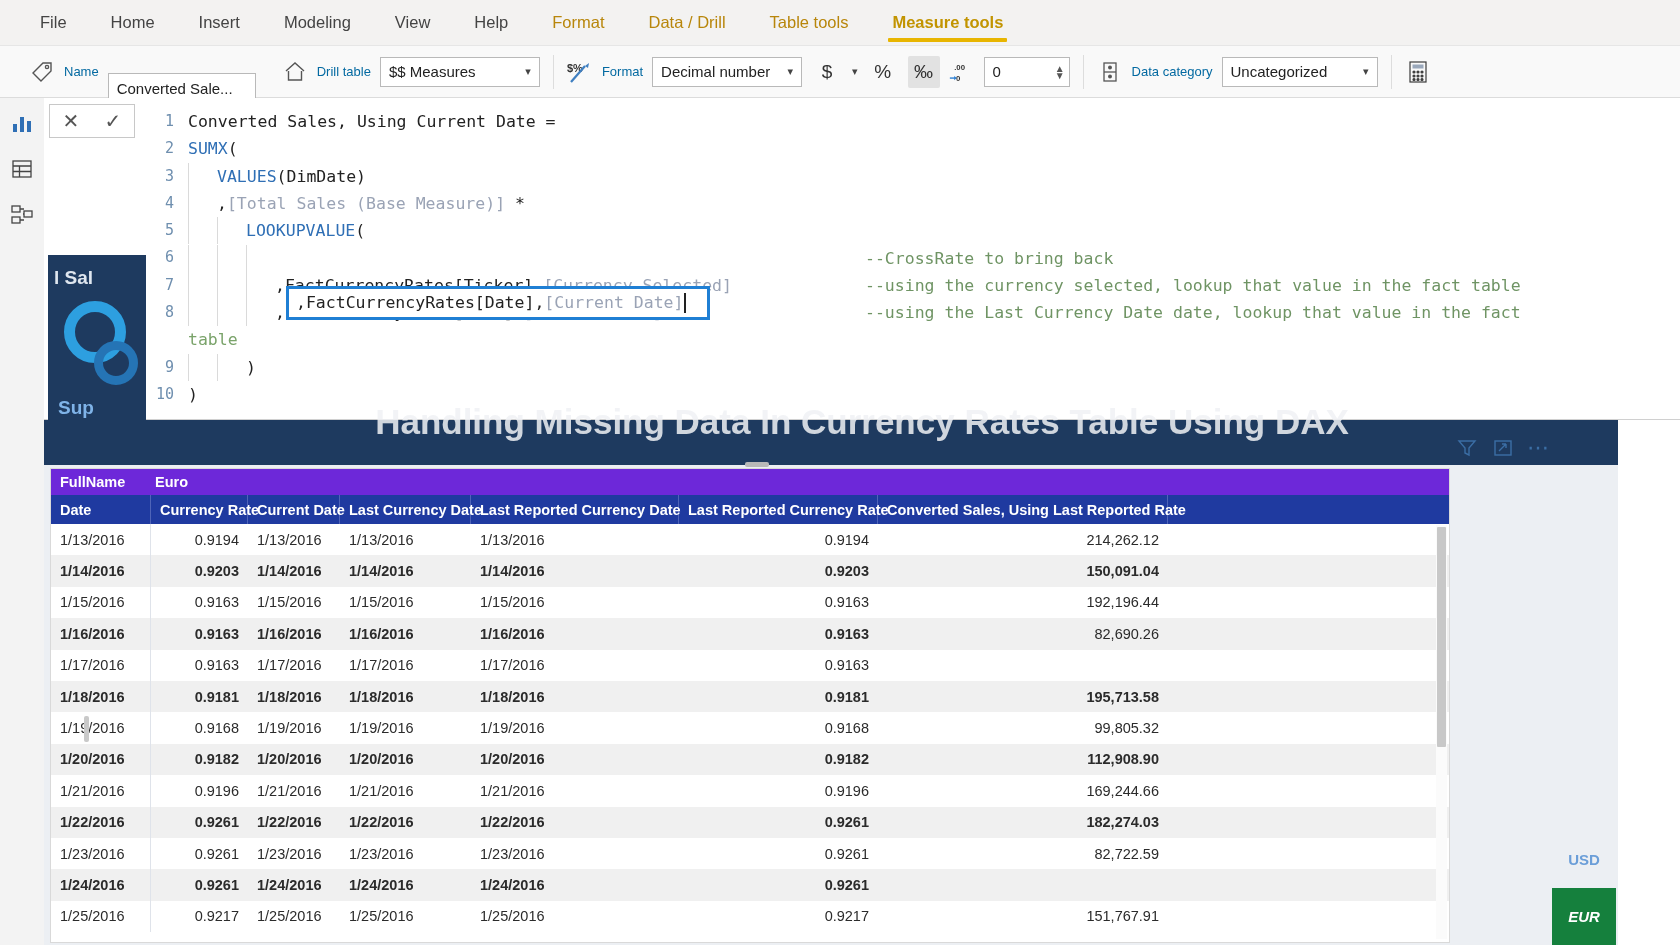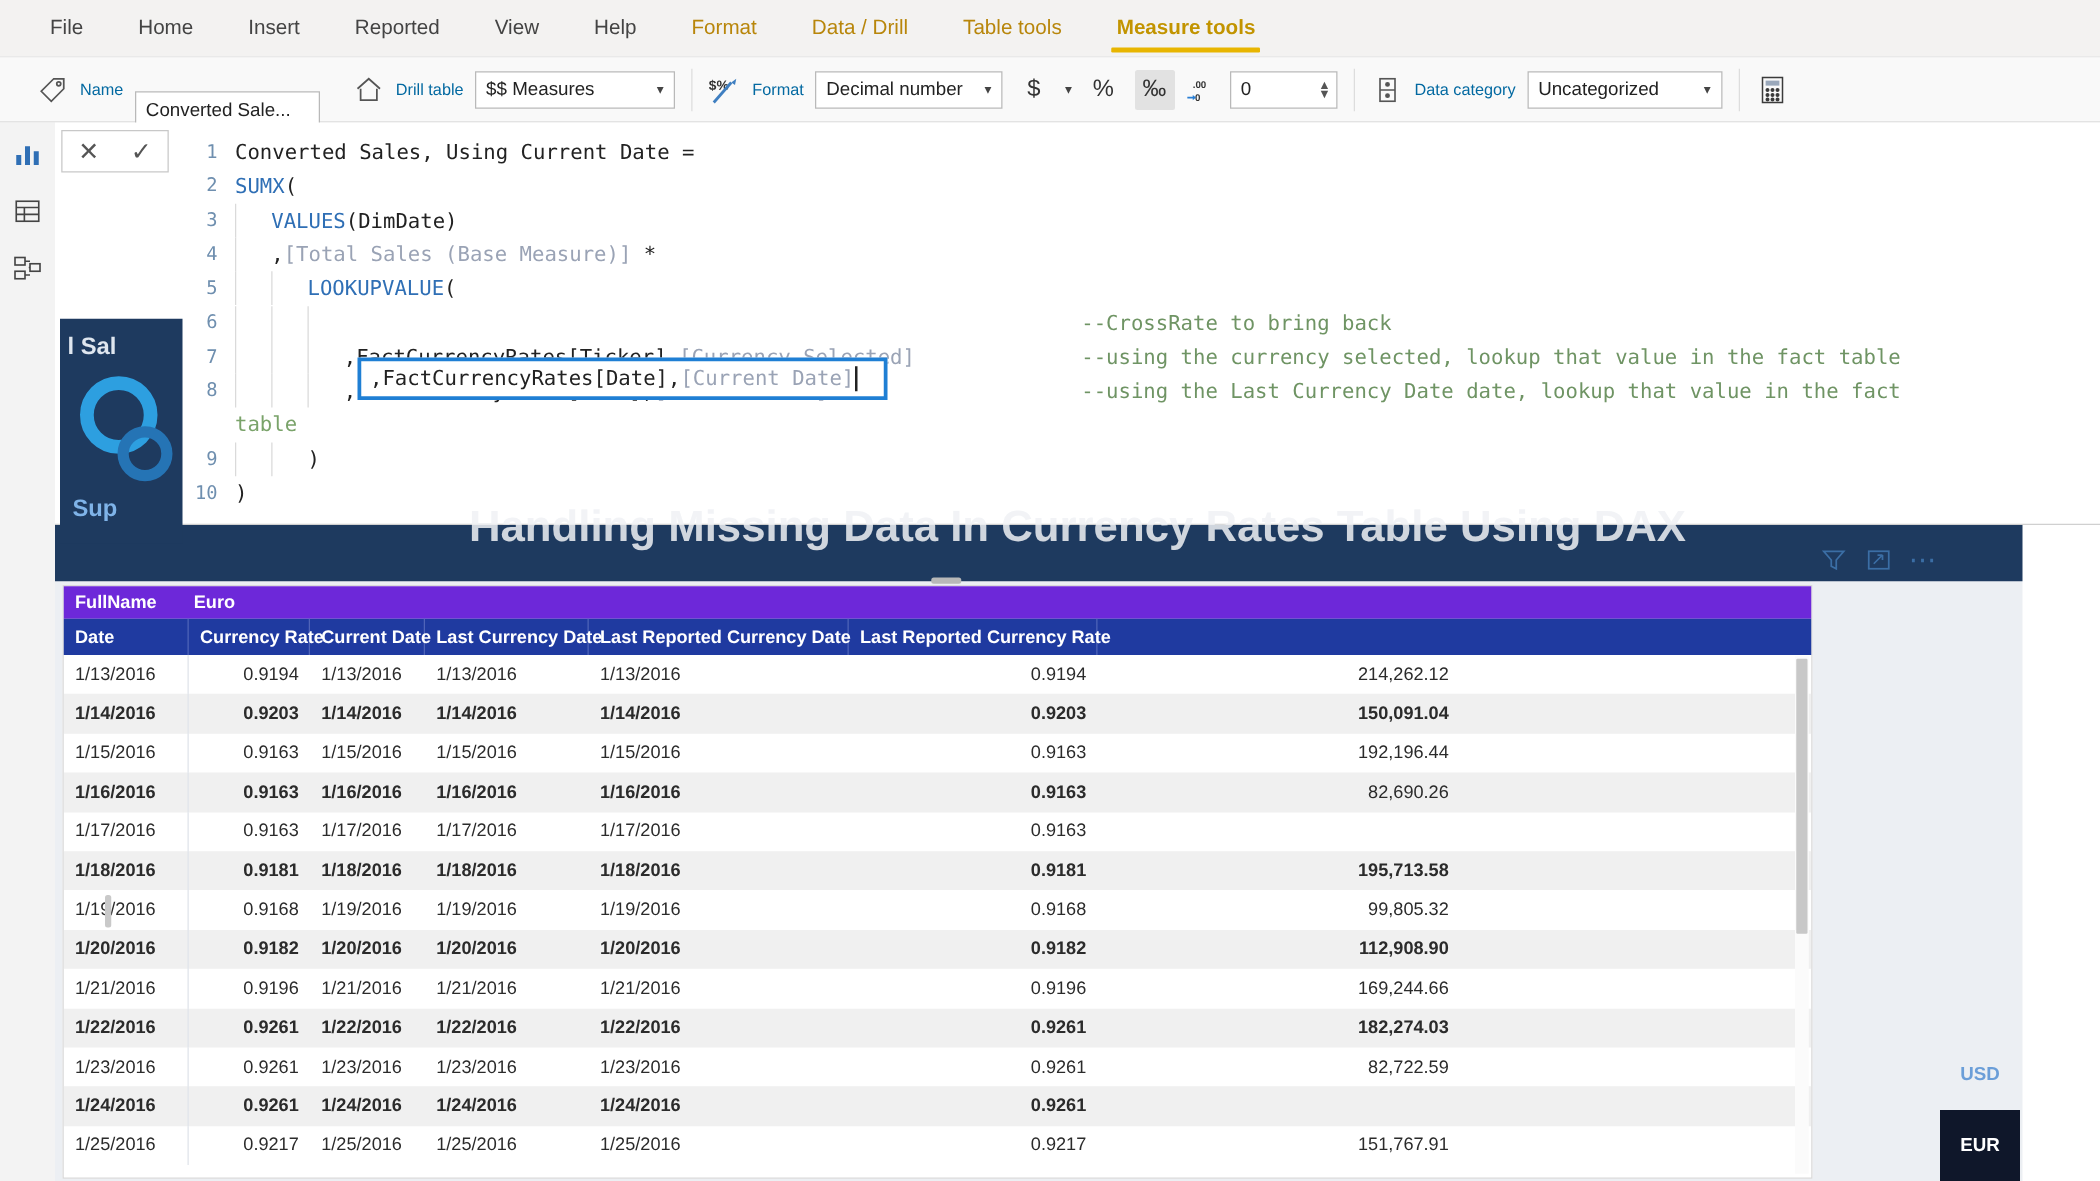--- a/index.html
+++ b/index.html
@@ -189,33 +189,33 @@
     position:absolute; left: 40px; top: 296px; width: 5px; height: 26px; background:#c9c9c9; border-radius:2px;
   }
 
   
   .cur-btns { position: absolute; right: 64px; bottom: 0px; width: 64px; }
   .cur-btn {
     width: 64px; height: 57px; display:flex; align-items:center; justify-content:center;
     font-size: 15px; font-weight: 600;
   }
   .cur-usd { background: #eceff3; color: #6b9ed8; }
-  .cur-eur { background: #0f172a; color: #ffffff; }
+  .cur-eur { background: #15803d; color: #ffffff; font-style: italic; }
   .right-edge { position:absolute; right:0; top:0; bottom:0; width: 62px; background:#ffffff; }
 </style>
 </head>
 <body>
 
 <div class="app">
 
   <div class="ribbon-tabs">
     <div class="rtab">File</div>
     <div class="rtab">Home</div>
     <div class="rtab">Insert</div>
-    <div class="rtab">Reported</div>
+    <div class="rtab">Modeling</div>
     <div class="rtab">View</div>
     <div class="rtab">Help</div>
     <div class="rtab ctx">Format</div>
     <div class="rtab ctx">Data / Drill</div>
     <div class="rtab ctx">Table tools</div>
     <div class="rtab active">Measure tools</div>
   </div>
 
   <div class="ribbon">
 
@@ -413,20 +413,21 @@
         <span>Euro</span>
       </div>
 
       <div class="thead-row" id="thead-row">
           <div class="th" style="width: 100px;">Date</div>
           <div class="th" style="width: 97px;">Currency Rate</div>
           <div class="th" style="width: 92px;">Current Date</div>
           <div class="th" style="width: 131px;">Last Currency Date</div>
           <div class="th" style="width: 208px; text-align: center;">Last Reported Currency Date</div>
           <div class="th" style="width: 199px;">Last Reported Currency Rate</div>
+          <div class="th" style="width: 290px;">Converted Sales, Using Last Reported Rate</div>
         </div>
 
       <div class="tbody" id="tbody">
           <div class="trow">
             <div class="td c0" style="width: 100px;">1/13/2016</div>
             <div class="td r" style="width: 97px;">0.9194</div>
             <div class="td" style="width: 92px;">1/13/2016</div>
             <div class="td" style="width: 131px;">1/13/2016</div>
             <div class="td" style="width: 208px;">1/13/2016</div>
             <div class="td r" style="width: 199px;">0.9194</div>

